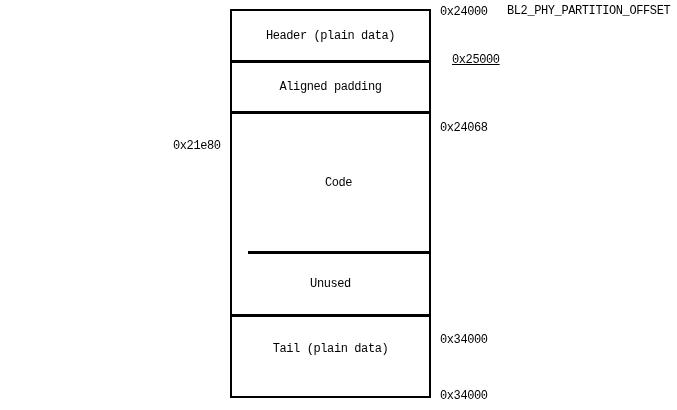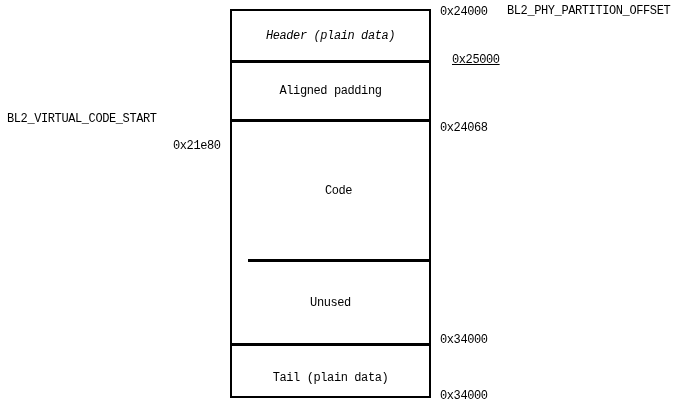--- a/index.html
+++ b/index.html
@@ -31,24 +31,24 @@
     box-sizing: border-box;
     border-bottom: 3px solid #000000;
     display: flex;
     flex-direction: column;
     align-items: center;
     justify-content: center;
     text-align: center;
     flex: 0 0 auto;
   }
   .row:last-child { border-bottom: none; }
-  .row-header  { height: 52px; font-style: italic; }
-  .row-aligned { height: 59px; }
+  .row-header  { height: 52px; }
+  .row-aligned { height: 51px; }
   .row-code    { height: 140px; margin-left: 16px; }
-  .row-unused  { height: 84px; }
+  .row-unused  { height: 63px; }
   .row-tail    { height: 63px; }
   .lbl {
     position: absolute;
     white-space: pre;
   }
 </style>
 </head>
 <body>
 
 <div class="canvas">
@@ -67,21 +67,20 @@
       <span>Unused</span>
     </div>
     <div class="row row-tail">
       <span>Tail (plain data)</span>
     </div>
   </div>
 
   <span class="lbl" style="left:440px; top:5px;text-align:right;">0x24000</span>
   <span class="lbl" style="left:507px; top:4px;text-align:right;">BL2_PHY_PARTITION_OFFSET</span>
 
-  <span class="lbl" style="left:7px; top:112px;">BL2_VIRTUAL_CODE_START</span>
   <span class="lbl" style="left:173px; top:112px;margin-top:27px;">0x21e80</span>
 
   <span class="lbl" style="left:452px; top:53px;text-decoration:underline;">0x25000</span>
   <span class="lbl" style="left:440px; top:121px;">0x24068</span>
   <span class="lbl" style="left:440px; top:333px;">0x34000</span>
   <span class="lbl" style="left:440px; top:389px;">0x34000</span>
 
 </div>
 
 </body></html>

